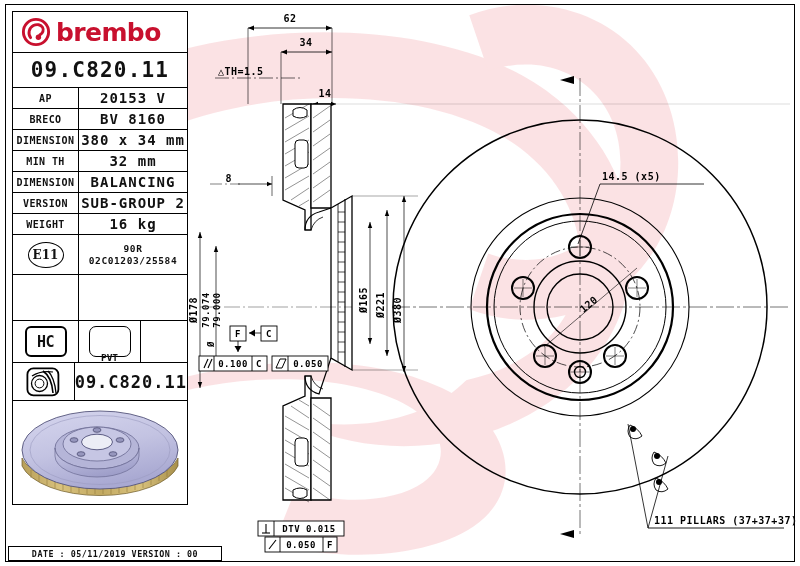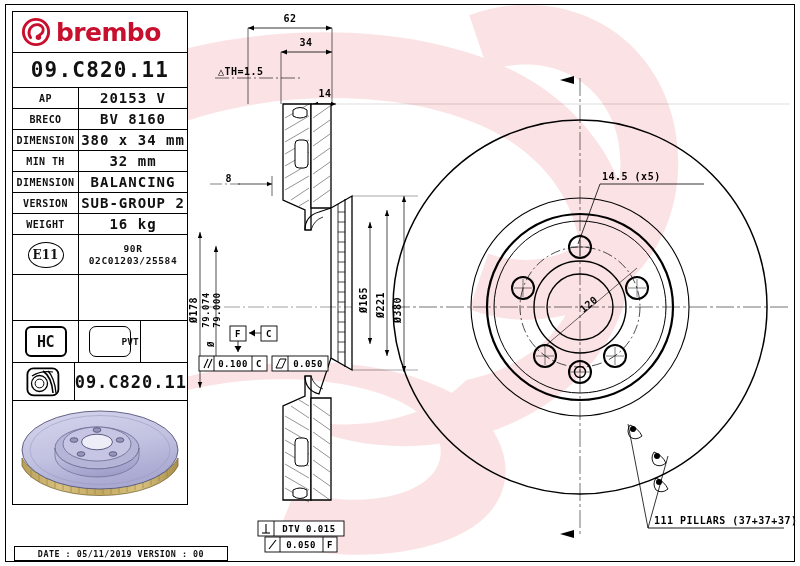--- a/index.html
+++ b/index.html
@@ -52,34 +52,34 @@
   .badgerow{height:42px;}
   .bcell{width:66px;border-right:1px solid #000;box-sizing:border-box;
          display:flex;align-items:center;justify-content:center;}
   .bcell2{width:62px;border-right:1px solid #000;box-sizing:border-box;
           display:flex;align-items:center;justify-content:center;}
   .bcell3{flex:1;}
   .hc{width:38px;height:27px;border:2.2px solid #000;border-radius:6px;
       display:flex;align-items:center;justify-content:center;
       font-size:15px;font-weight:bold;letter-spacing:-.5px;}
   .pvt{width:40px;height:29px;border:1.8px solid #000;border-radius:7px;
-       display:flex;flex-direction:row;align-items:center;justify-content:flex-start;gap:32px;}
+       display:flex;flex-direction:column;align-items:center;justify-content:center;gap:32px;}
   .pvt .pvtxt{font-size:9.5px;font-weight:bold;letter-spacing:0;margin-top:-1px;}
 
   .discrow{height:38px;border-bottom:1.6px solid #000;}
   .discrow .dcell{width:66px;border-right:1px solid #000;box-sizing:border-box;
                   display:flex;align-items:center;justify-content:center;}
   .discrow .dval{flex:1;display:flex;align-items:center;justify-content:center;
                  font-size:17px;font-weight:bold;letter-spacing:1px;}
 
   .photorow{height:103px;display:flex;align-items:center;justify-content:center;
             background:#fff;}
 
   
-  .footer{position:absolute;left:14px;top:546px;width:214px;height:15px;
+  .footer{position:absolute;left:8px;top:546px;width:214px;height:15px;
           border:1.4px solid #000;box-sizing:border-box;background:#fff;
           display:flex;align-items:center;justify-content:center;
           font-size:8.4px;font-weight:bold;letter-spacing:.5px;}
 
   
   #draw{position:absolute;left:0;top:0;width:800px;height:566px;}
 
   .dimtxt{font-family:"DejaVu Sans Mono","Liberation Mono",monospace;
           font-size:10px;font-weight:bold;fill:#000;letter-spacing:.5px;}
   .dimtxt.sm{font-size:9px;}

